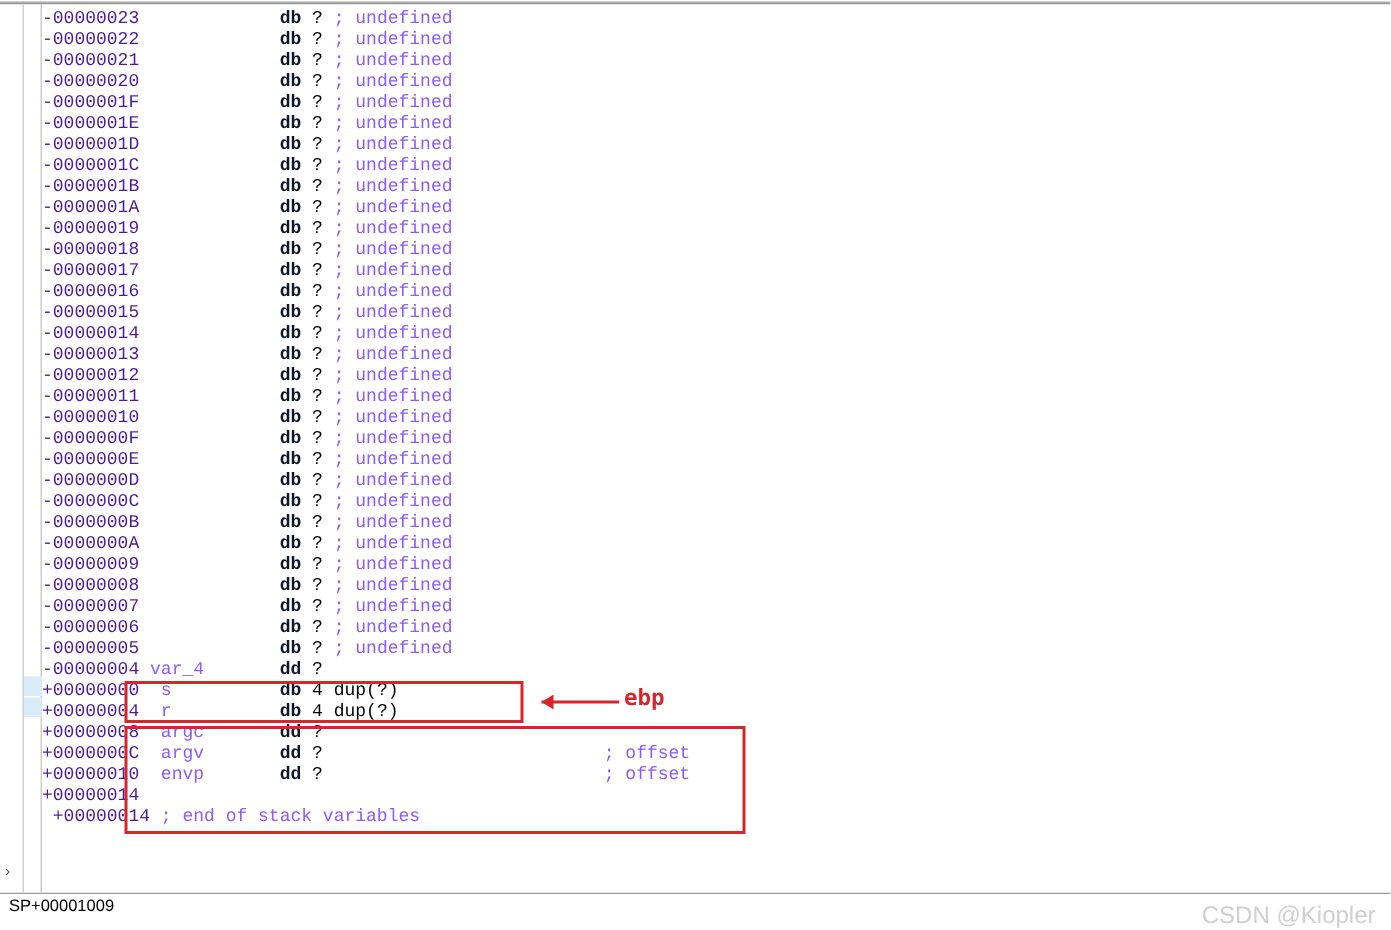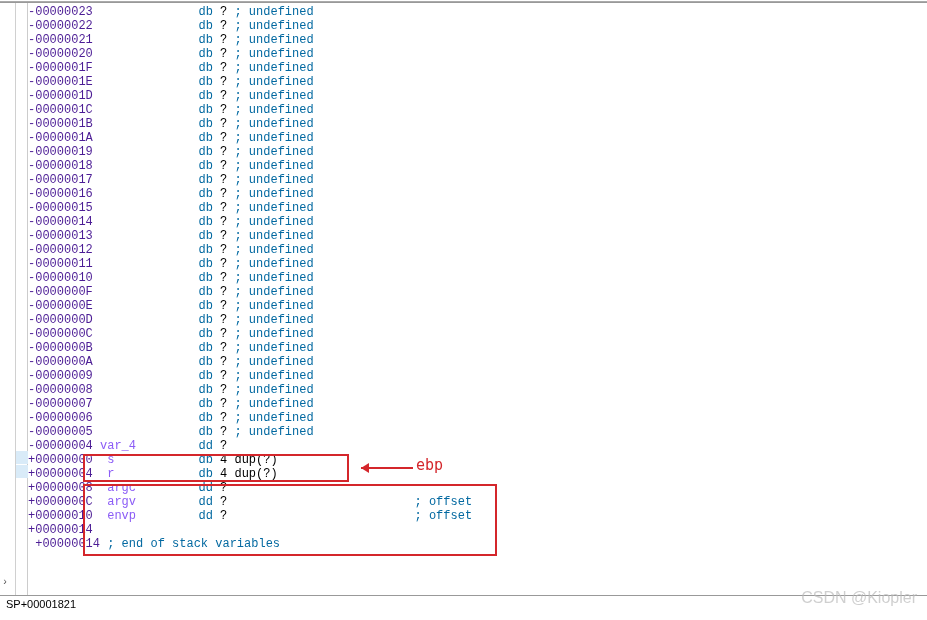--- a/index.html
+++ b/index.html
@@ -58,51 +58,51 @@
     flex: 1;
     background: #fff;
     line-height: 14px;
     padding-top: 2px;
     white-space: pre;
     position: relative;
   }
   .row { height: 14px; }
   .addr { color: #4c1d95; }
   .name { color: #8b5cf6; }
-  .db   { color: #0369a1; font-weight: normal; margin-left: 12px; }
-  .cmt  { color: #0369a1; }
+  .db   { color: #0f172a; font-weight: bold; }
+  .cmt  { color: #8b5cf6; }
   .text { color: #000; }
   .boxred {
     border: 2px solid #d4262b;
     position: absolute;
     pointer-events: none;
   }
   .ebp-label {
     position: absolute;
     color: #d4262b;
-    font-weight: normal;
+    font-weight: bold;
     font-size: 15px;
     font-family: Consolas, monospace;
   }
   .arrow {
     position: absolute;
     pointer-events: none;
   }
   .statusbar {
     height: 20px;
     background: #fff;
     border-top: 1px solid #999;
     padding: 2px 6px;
     font-family: Tahoma, sans-serif;
     font-size: 11px;
   }
   .watermark {
     position: absolute;
     right: 10px;
-    bottom: 13px;
+    bottom: 0;
     color: #bbb;
     font-size: 16px;
     font-family: Arial, sans-serif;
     opacity: 0.7;
   }
 </style>
 </head>
 <body>
 
 <div class="tabbar"></div>
@@ -121,16 +121,16 @@
     <div class="boxred" style="left:55px; top:481px; width:414px; height:72px;"></div>
     <svg class="arrow" style="left:325px; top:457px" width="60" height="16">
       <line x1="60" y1="8" x2="8" y2="8" stroke="#d4262b" stroke-width="2"></line>
       <polygon points="8,8 16,3 16,13" fill="#d4262b"></polygon>
     </svg>
     <div class="ebp-label" style="left:388px; top:455px">ebp</div>
   </div>
 </div>
 
 <div class="statusbar">
-  <span>SP+00001821</span>
+  <span>SP+00001009</span>
 </div>
 
 <div class="watermark">CSDN @Kiopler</div>
 
 </body></html>

